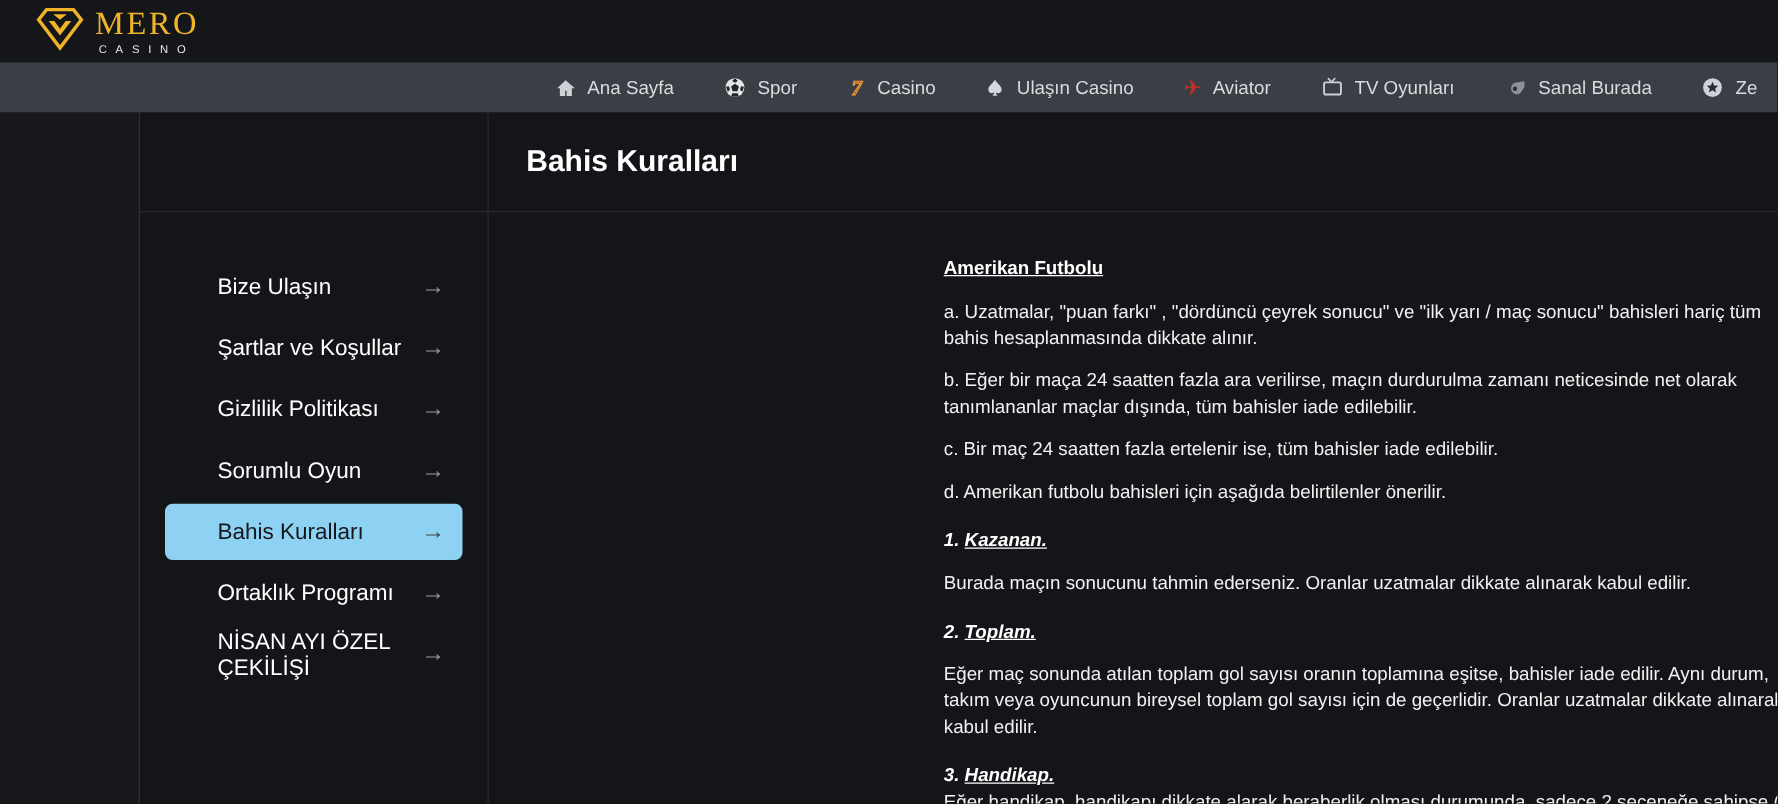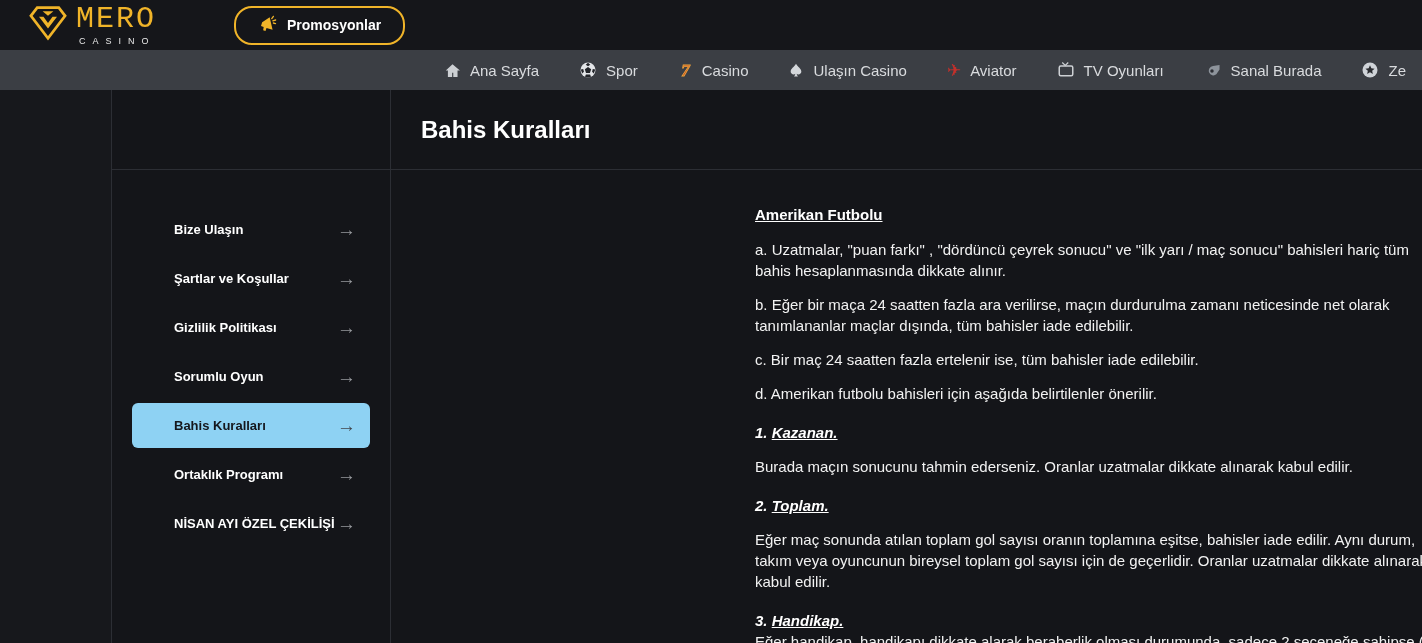--- a/index.html
+++ b/index.html
@@ -5,21 +5,21 @@
   * { margin:0; padding:0; box-sizing:border-box; }
   html,body { width:1422px; height:643px; overflow:hidden;
               font-family:"Liberation Sans", sans-serif;
               background:#17181c; color:#f2f2f2; }
 
   
   .top-header { height:50px; background:#15161a; display:flex; align-items:center;
                 padding-left:28px; }
   .logo { display:flex; align-items:center; gap:8px; cursor:pointer; }
   .logo-text { display:flex; flex-direction:column; line-height:1; }
-  .logo-name { font-family:Liberation Mono, monospace; font-size:30px; letter-spacing:2px;
+  .logo-name { font-family:Liberation Serif, serif; font-size:26px; letter-spacing:2px;
                color:var(--gold,#f0b429); font-weight:400; }
   .logo-sub  { font-size:9px; letter-spacing:7px; color:#e8e8e8; margin-top:3px; padding-left:3px;}
   .promo-btn { margin-left:78px; display:flex; align-items:center; gap:9px;
                background:transparent; border:2px solid var(--gold,#f0b429);
                border-radius:18px; padding:6px 22px; cursor:pointer; }
   .promo-btn span { color:#ffffff; font-size:14px; font-weight:bold; }
 
   
   .main-nav { height:40px; background:#3b3e44; display:flex; align-items:center; overflow:hidden; }
   .nav-list { list-style:none; display:flex; gap:40px; margin-left:auto; padding-right:16px;
@@ -37,21 +37,21 @@
   .side-head { border-left:1px solid #2c2e34; border-right:1px solid #2c2e34;
                border-bottom:1px solid #2c2e34; }
   .title-cell { border-bottom:1px solid #2c2e34; display:flex; align-items:center;
                 padding-left:30px; }
   .page-title { font-size:24px; font-weight:bold; color:#ffffff; }
   .side-col { border-left:1px solid #2c2e34; border-right:1px solid #2c2e34; padding-top:37px; }
 
   .side-menu { list-style:none; }
   .side-item { height:45px; margin:0 20px 4px 20px; padding:0 14px; border-radius:6px;
                display:flex; align-items:center; justify-content:space-between; cursor:pointer; }
-  .side-item .lbl { font-size:13px; font-weight:bold; color:#ffffff;padding-left:28px; }
+  .side-item .lbl { font-size:18px; font-weight:normal; color:#ffffff;padding-left:28px; }
   .side-item .arr { font-size:19px; color:#97999d; }
   .side-item.active { background:var(--active-blue,#8ed2f3); }
   .side-item.active .lbl { color:#15171c; }
   .side-item.active .arr { color:#42464c; }
 
   
   .main-cell { overflow:hidden; padding:34px 0 0 364px; }
   .content { width:688px; font-size:15px; line-height:21px; color:#f2f2f2; }
   .content h3 { font-size:15px; font-weight:bold; text-decoration:underline;
                 margin:0 0 14px 0; color:#fff; }
@@ -71,29 +71,20 @@
         <path d="M10 3 H34 L41 12 L22 37 L3 12 Z" fill="none" stroke="#f0b429" stroke-width="3"></path>
         <path d="M12 13 L22 26 L32 13 L27 13 L22 20 L17 13 Z" fill="#f0b429"></path>
         <path d="M16 7 L22 12 L28 7 Z" fill="#f0b429"></path>
       </svg>
     </span>
     <span class="logo-text">
       <span class="logo-name">MERO</span>
       <span class="logo-sub">CASINO</span>
     </span>
   </div>
-  <button class="promo-btn">
-    <span class="glyph">
-      <svg width="20" height="20" viewBox="0 0 24 24">
-        <path d="M14 4 L5 10 L3.6 14.5 L6.8 15.6 L6.2 19.5 L9 20.4 L10.2 16.7 L17.5 19 Z" fill="#f0b429"></path>
-        <path d="M16.5 5.5 L18.5 2.8 M17.8 8.2 L21.2 7.2 M18.4 10.8 L21 11.6" stroke="#f0b429" stroke-width="1.6" fill="none" stroke-linecap="round"></path>
-      </svg>
-    </span>
-    <span>Promosyonlar</span>
-  </button>
 </header>
 
 <nav class="main-nav">
   <ul class="nav-list">
       <li class="nav-item">
         <span class="glyph">
           <svg width="17" height="17" viewBox="0 0 24 24">
             <path d="M12 3 2.5 12h3v9h6v-6h1.6v6h6v-9h3.4Z" fill="#cdd0d4"></path>
           </svg>
         </span>

